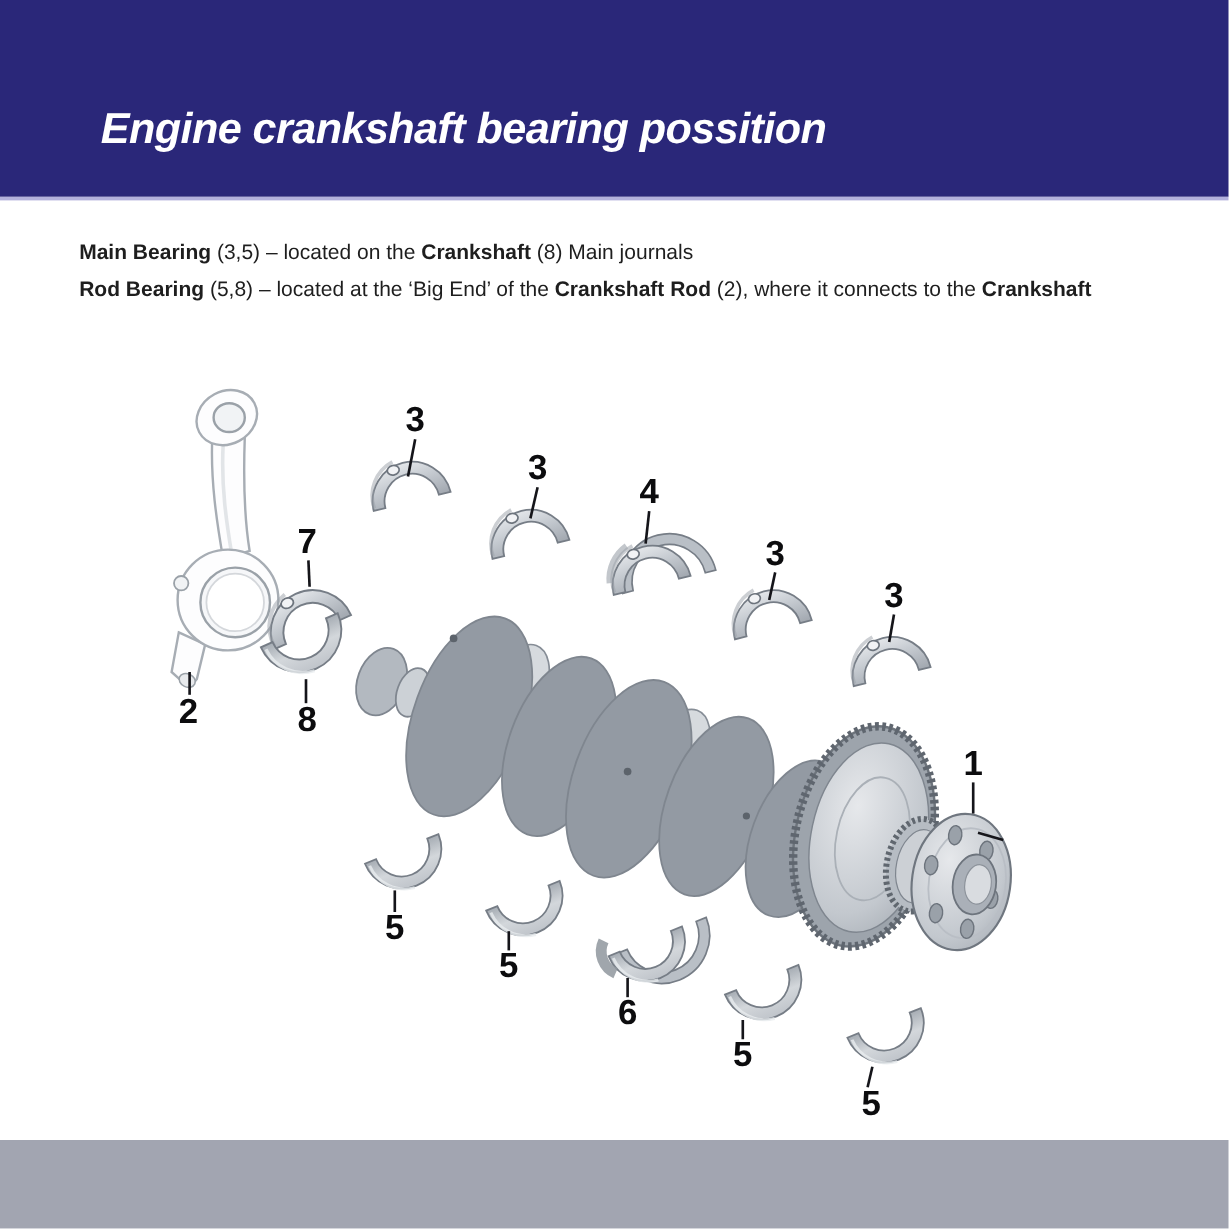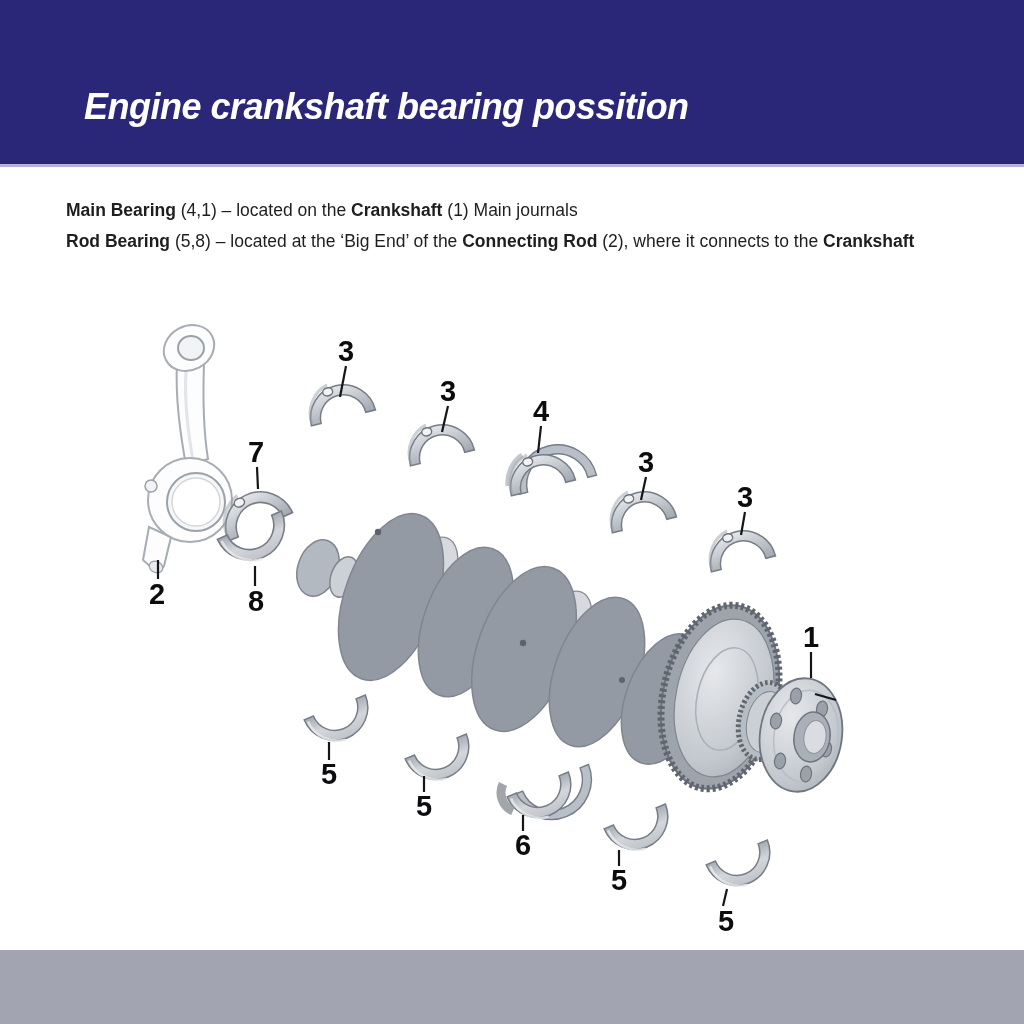--- a/index.html
+++ b/index.html
@@ -28,22 +28,22 @@
 <body>
 
 <div class="page">
 
   <header class="header-band">
     <h1 class="page-title">Engine crankshaft bearing possition</h1>
   </header>
   <div class="header-underline"></div>
 
   <section class="description">
-      <div class="desc-line"><span class="b">Main Bearing</span><span> (4,1) – located on the </span><span class="b">Crankshaft</span><span> (1) Main journals</span></div>
-      <div class="desc-line"><span class="b">Rod Bearing</span><span> (5,8) – located at the ‘Big End’ of the </span><span class="b">Connecting Rod</span><span> (2), where it connects to the </span><span class="b">Crankshaft</span></div>
+      <div class="desc-line"><span class="b">Main Bearing</span><span> (3,5) – located on the </span><span class="b">Crankshaft</span><span> (8) Main journals</span></div>
+      <div class="desc-line"><span class="b">Rod Bearing</span><span> (5,8) – located at the ‘Big End’ of the </span><span class="b">Crankshaft Rod</span><span> (2), where it connects to the </span><span class="b">Crankshaft</span></div>
     </section>
 
   <div class="diagram">
     <svg width="1024" height="1024" viewBox="0 0 1024 1024">
       <defs>
         <linearGradient id="gU" x1="0" y1="-34" x2="6" y2="10" gradientUnits="userSpaceOnUse">
           <stop offset="0" stop-color="#f0f2f4"></stop>
             <stop offset="0.5" stop-color="#c7ccd2"></stop>
             <stop offset="1" stop-color="#a0a6ae"></stop>
         </linearGradient>

